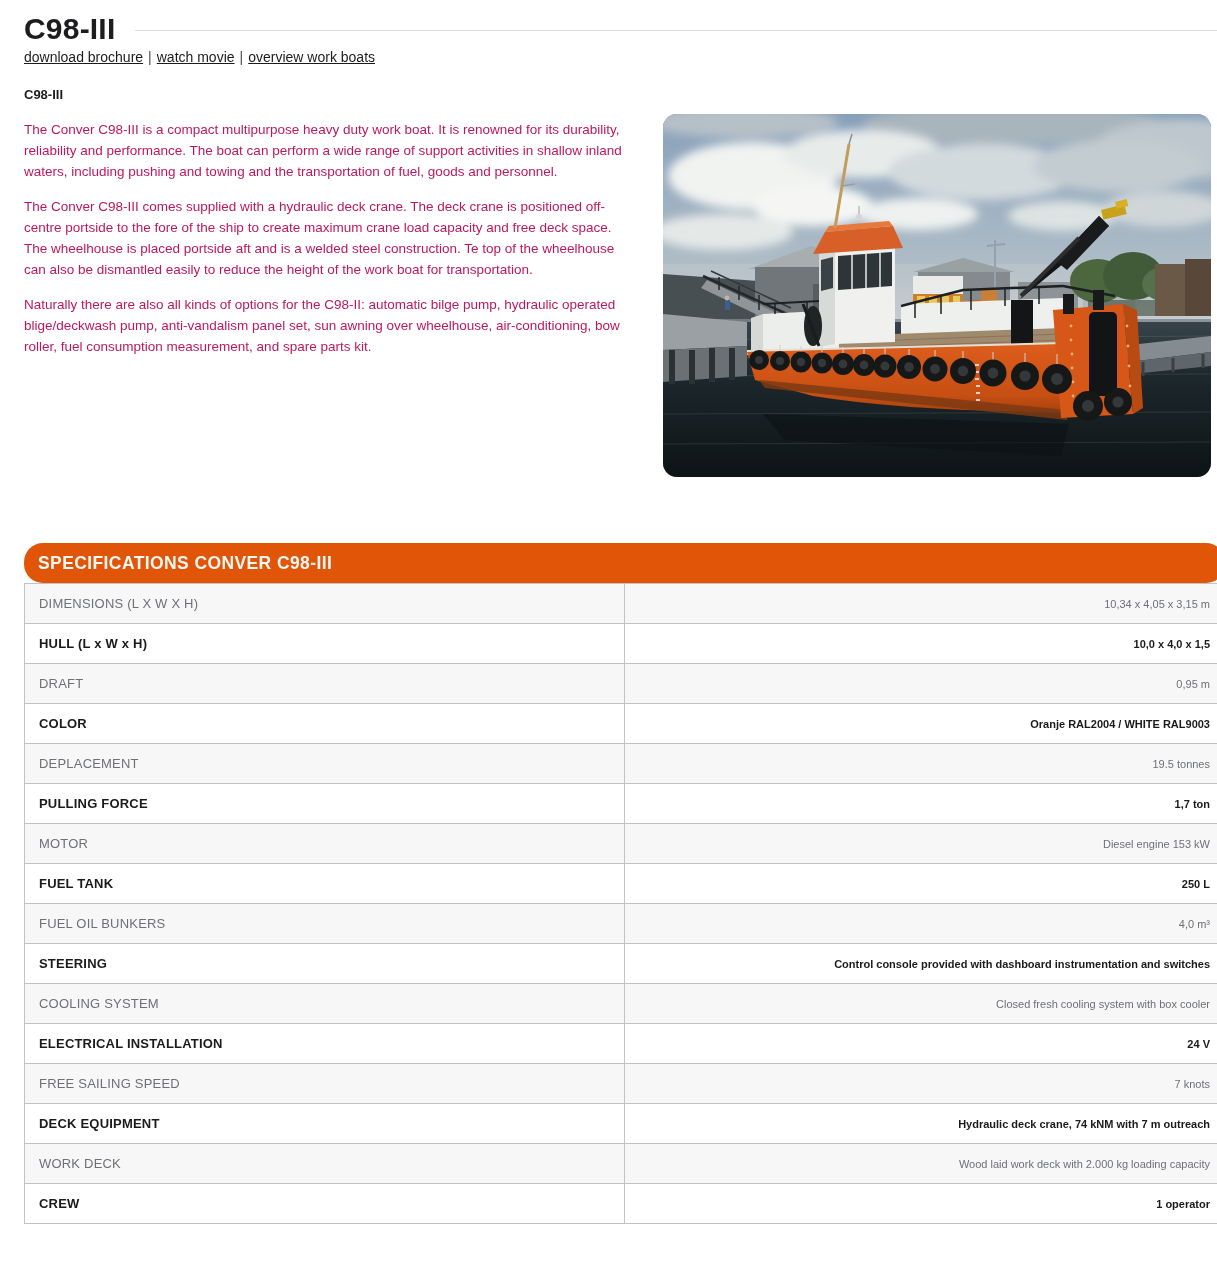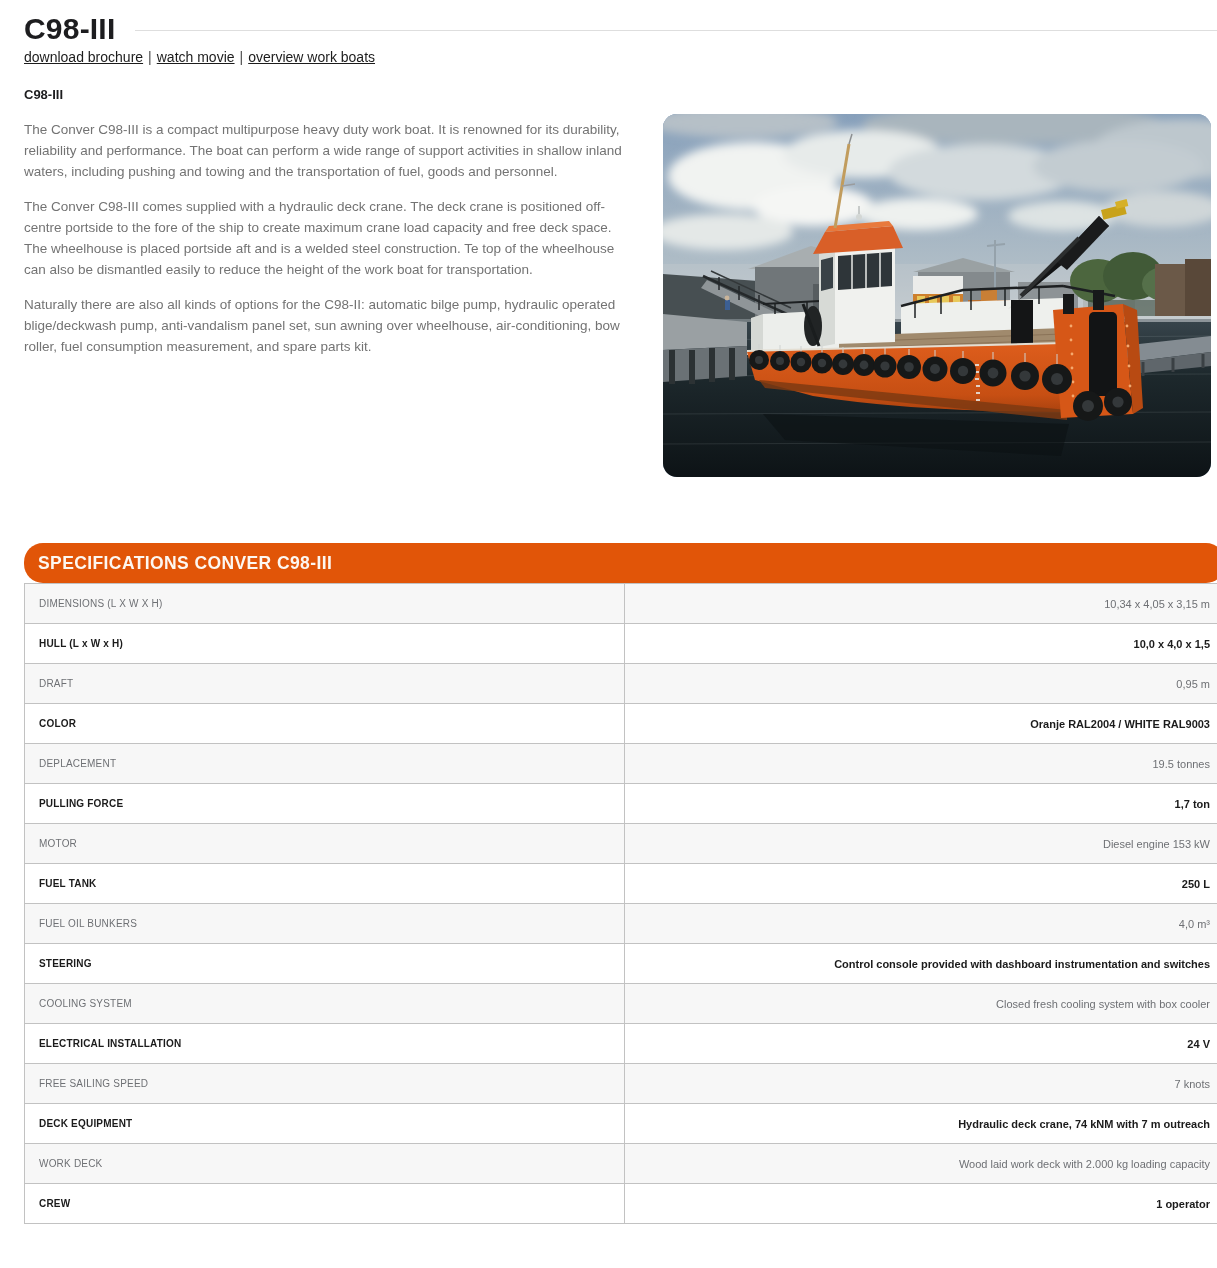--- a/index.html
+++ b/index.html
@@ -13,32 +13,32 @@
 
   
   .nav-links { font-size:14px; line-height:18px; }
   .nav-links a { color:#1c1c1c; text-decoration:underline; cursor:pointer; }
   .nav-links .sep { color:#4a4a4a; padding:0 5px; text-decoration:none; }
 
   
   .content { position:relative; margin-top:21px; height:404px; }
   .article { width:601px; }
   .article-heading { font-size:13px; font-weight:700; color:#1d1d1f; margin:0 0 16px 0; line-height:16px; }
-  .article p { font-size:13.5px; line-height:21px; color:#737373; margin:0 0 14px 0; }
+  .article p { font-size:13.5px; line-height:21px; color:#be185d; margin:0 0 14px 0; }
 
   
   .figure { position:absolute; top:27px; right:14px; width:548px; height:363px; border-radius:14px; overflow:hidden; background:#8aa3bd; }
   .figure svg { display:block; }
 
   
   .specs { margin-top:52px; }
   .specs-header { background:#e15508; color:#fdf7f1; height:40px; display:flex; align-items:center; padding-left:14px; font-size:17.5px; font-weight:600; letter-spacing:0.4px;border-radius:19px; }
   table.specs-table { width:100%; border-collapse:collapse; table-layout:fixed; }
   table.specs-table td { height:39px; padding:0 14px; border:1px solid #c2c2c2; vertical-align:middle; overflow:hidden; white-space:nowrap; }
-  td.spec-label { width:571px; font-size:10px; letter-spacing:0.2px; }
+  td.spec-label { width:571px; font-size:13px; letter-spacing:0.2px; }
   td.spec-value { font-size:11px;text-align:right; }
   tr.row-gray td { background:#f7f7f7; color:#6e7074; font-weight:400; }
   tr.row-white td { background:#ffffff; color:#1b1b1b; font-weight:600; }
 </style>
 </head>
 <body>
 
 <div class="page">
 
   <div class="title-row">

